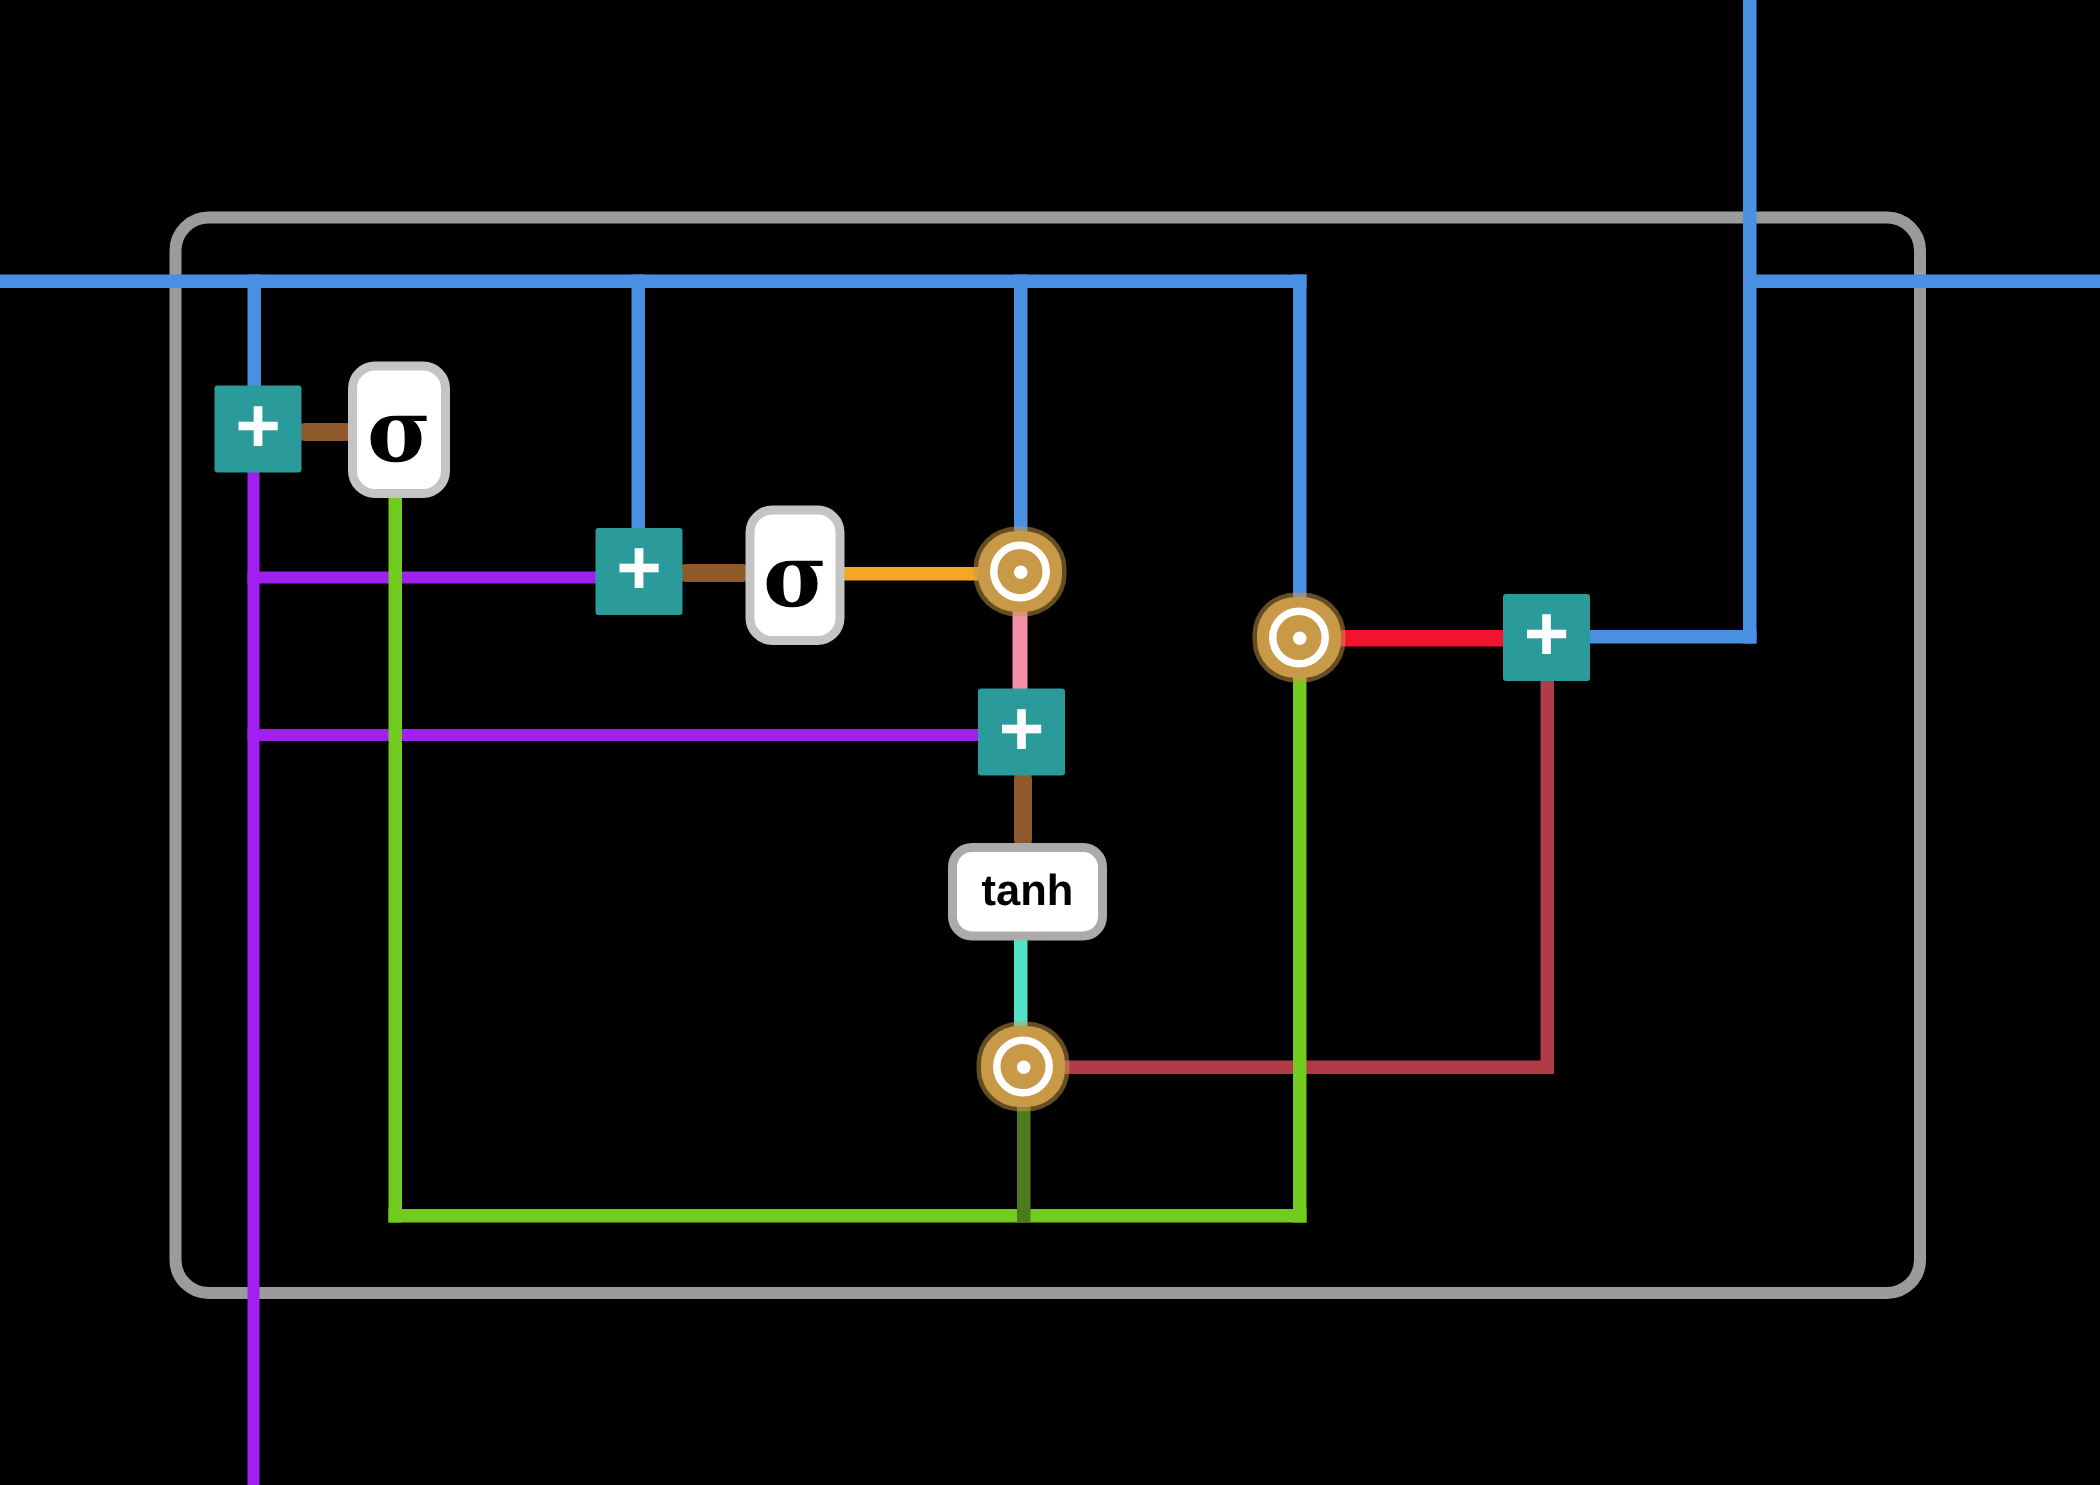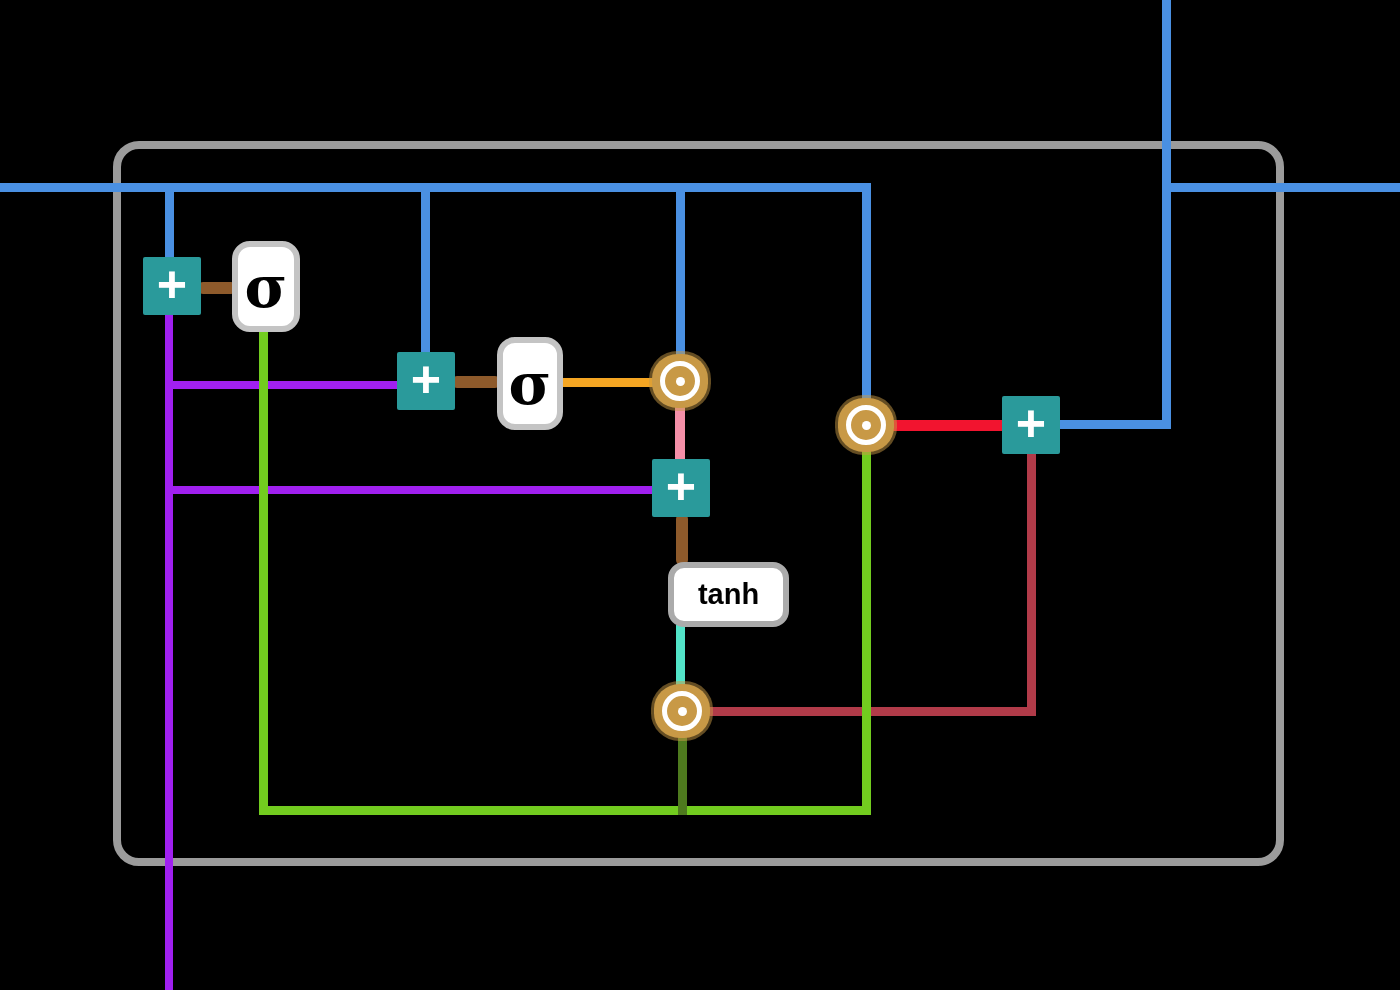--- a/index.html
+++ b/index.html
@@ -116,21 +116,21 @@
   <div class="op-add" style="left:1002px;top:396px">
       <span>+</span>
     </div>
 
   <div class="fn-box fn-sigma" style="left:232px;top:241px;width:68px;height:91px">
     <span>σ</span>
   </div>
   <div class="fn-box fn-sigma" style="left:497px;top:337px;width:66px;height:93px">
     <span>σ</span>
   </div>
-  <div class="fn-box fn-tanh" style="left:668px;top:562px;width:121px;height:65px">
+  <div class="fn-box fn-tanh" style="left:632px;top:562px;width:106px;height:65px">
     <span>tanh</span>
   </div>
 
   <div class="op-mul" style="left:652px;top:354px">
     <div class="mul-ring">
       <div class="mul-dot"></div>
     </div>
   </div>
   <div class="op-mul" style="left:838px;top:398px">
     <div class="mul-ring">

